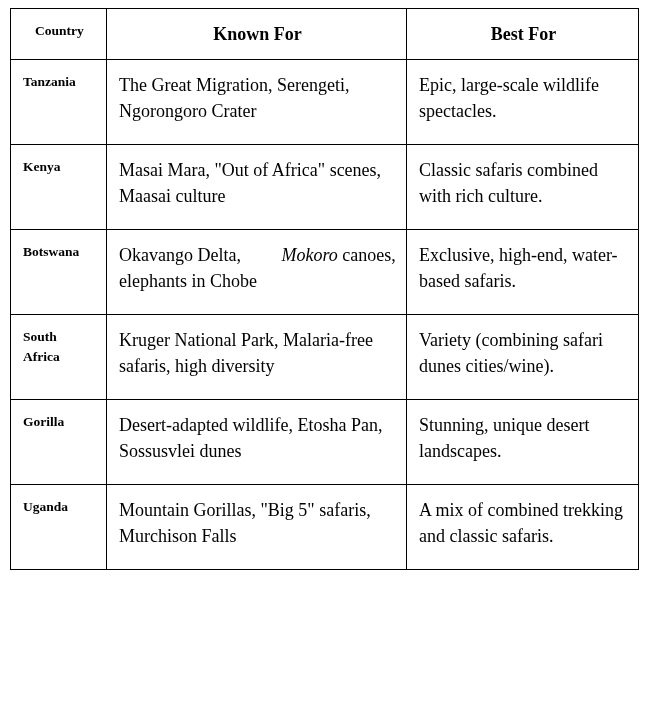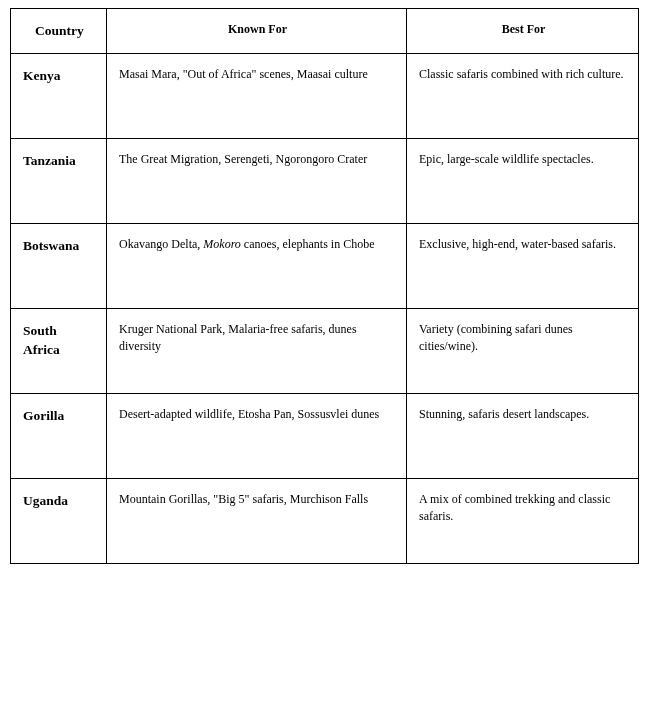--- a/index.html
+++ b/index.html
@@ -22,21 +22,21 @@
   table.safari-table {
     border-collapse: collapse;
     width: 628px;
     table-layout: fixed;
   }
   table.safari-table td,
   table.safari-table th {
     border: 1.5px solid #000000;
     vertical-align: top;
     padding: 12px 10px 12px 12px;
-    font-size: 12px;
+    font-size: 18px;
     line-height: 1.45;
   }
   col.c-country { width: 96px; }
   col.c-known   { width: 300px; }
   col.c-best    { width: 232px; }
 
   thead th {
     text-align: center;
     font-weight: bold;
     font-size: 14px;
@@ -51,64 +51,64 @@
     font-weight: bold;
     font-size: 13.5px;
   }
   tbody td.known-cell,
   tbody td.best-cell {
     font-weight: normal;
   }
   tbody tr td {
     height: 60px;
   }
-  .em { font-style: italic; }
+  .em { font-style: italic; margin-left: 36px; }
 </style>
 </head>
 <body>
 
 <div class="page">
   <table class="safari-table">
     <colgroup>
       <col class="c-country">
       <col class="c-known">
       <col class="c-best">
     </colgroup>
     <thead>
       <tr>
         <th class="country-head">Country</th>
         <th>Known For</th>
         <th>Best For</th>
       </tr>
     </thead>
     <tbody>
       <tr>
+        <td class="country-cell">Tanzania</td>
+        <td class="known-cell">The Great Migration, Serengeti, Ngorongoro Crater</td>
+        <td class="best-cell">Epic, large-scale wildlife spectacles.</td>
+      </tr>
+      <tr>
         <td class="country-cell">Kenya</td>
         <td class="known-cell">Masai Mara, "Out of Africa" scenes, Maasai culture</td>
         <td class="best-cell">Classic safaris combined with rich culture.</td>
-      </tr>
-      <tr>
-        <td class="country-cell">Tanzania</td>
-        <td class="known-cell">The Great Migration, Serengeti, Ngorongoro Crater</td>
-        <td class="best-cell">Epic, large-scale wildlife spectacles.</td>
       </tr>
       <tr>
         <td class="country-cell">Botswana</td>
         <td class="known-cell"><span>Okavango Delta, </span><span class="em">Mokoro</span><span> canoes, elephants in Chobe</span></td>
         <td class="best-cell">Exclusive, high-end, water-based safaris.</td>
       </tr>
       <tr>
         <td class="country-cell">South Africa</td>
-        <td class="known-cell">Kruger National Park, Malaria-free safaris, dunes diversity</td>
+        <td class="known-cell">Kruger National Park, Malaria-free safaris, high diversity</td>
         <td class="best-cell">Variety (combining safari dunes cities/wine).</td>
       </tr>
       <tr>
         <td class="country-cell">Gorilla</td>
         <td class="known-cell">Desert-adapted wildlife, Etosha Pan, Sossusvlei dunes</td>
-        <td class="best-cell">Stunning, safaris desert landscapes.</td>
+        <td class="best-cell">Stunning, unique desert landscapes.</td>
       </tr>
       <tr>
         <td class="country-cell">Uganda</td>
         <td class="known-cell">Mountain Gorillas, "Big 5" safaris, Murchison Falls</td>
         <td class="best-cell">A mix of combined trekking and classic safaris.</td>
       </tr>
     </tbody>
   </table>
 </div>
 

